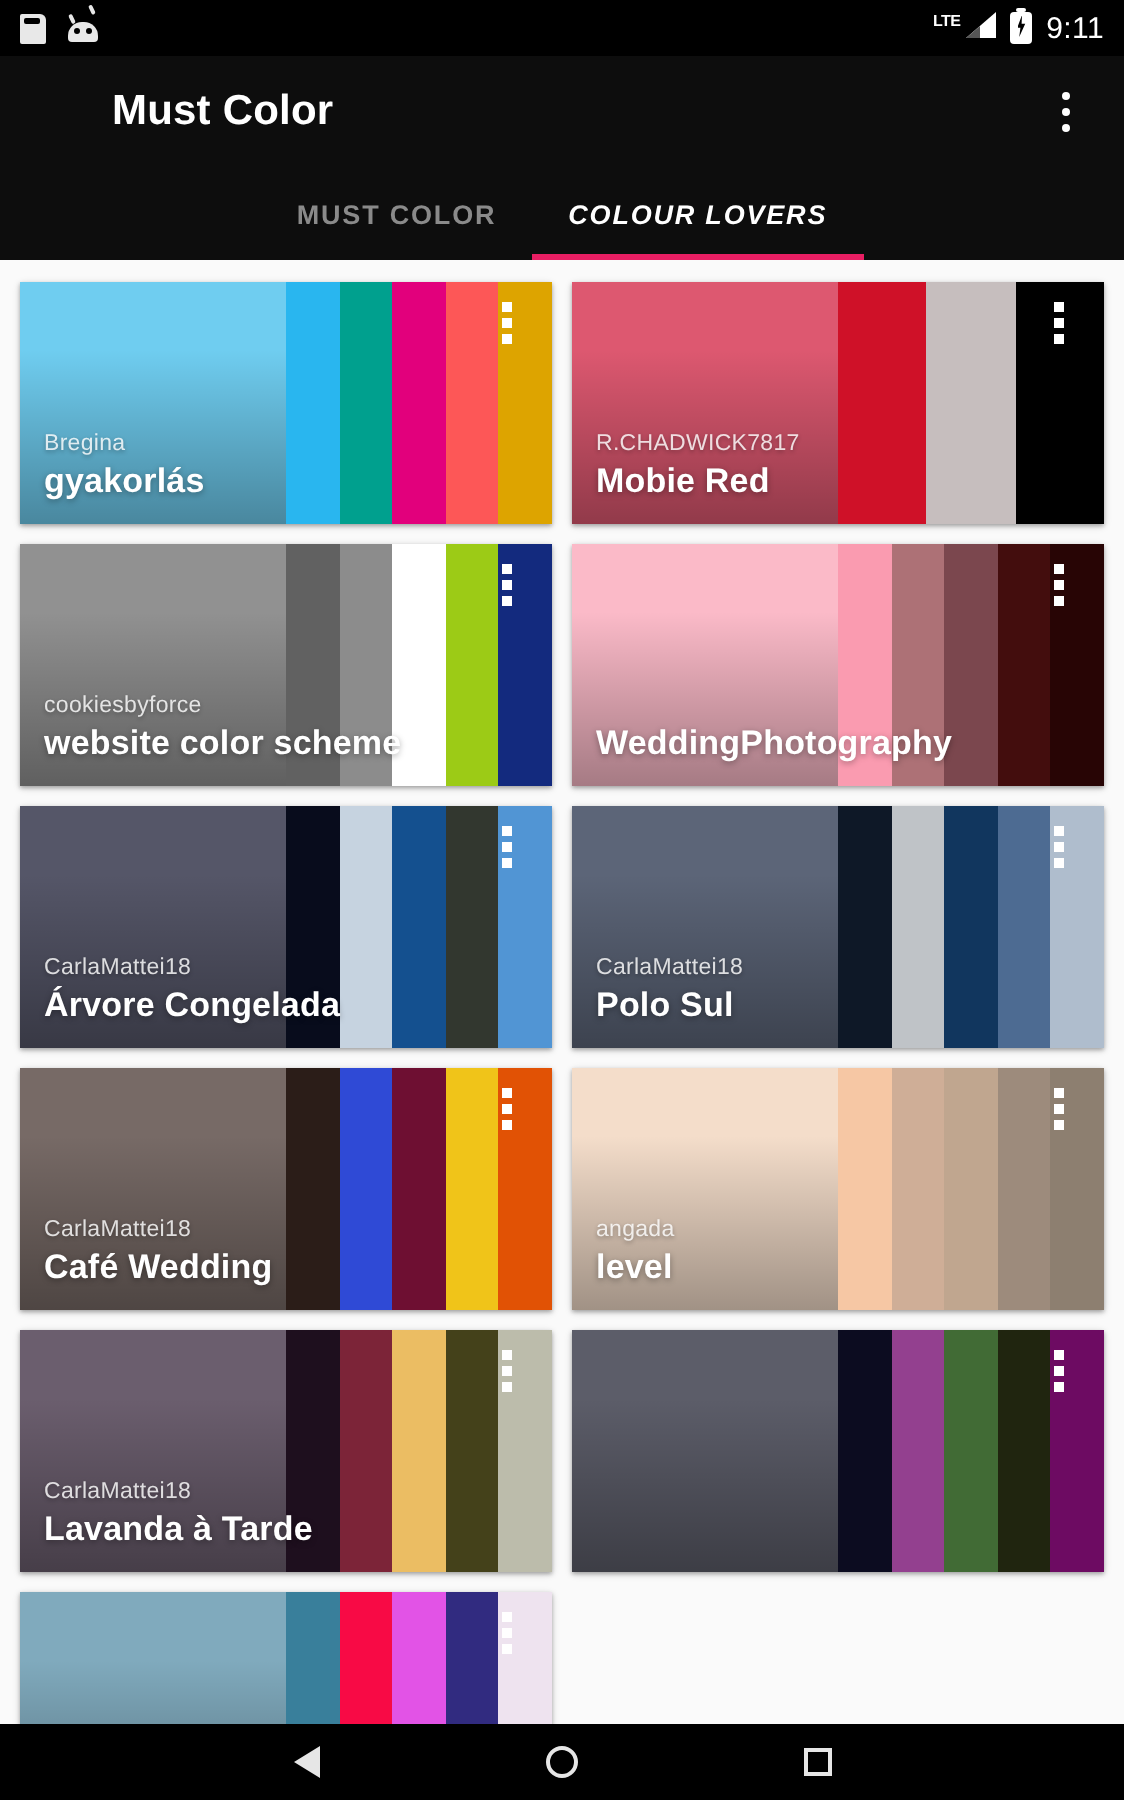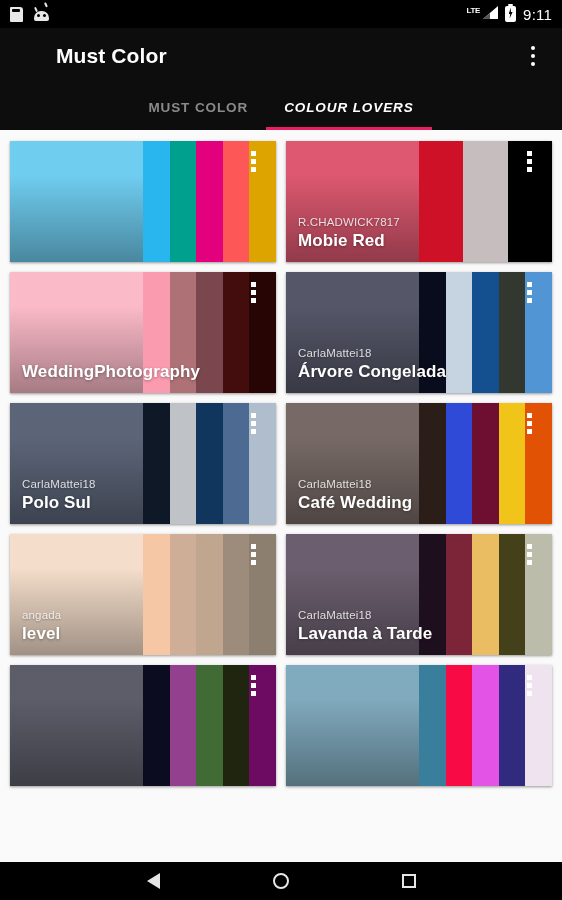--- a/index.html
+++ b/index.html
@@ -151,39 +151,65 @@
               <span class="sN" style="background: rgb(226, 0, 124);"></span>
               <span class="sN" style="background: rgb(253, 87, 87);"></span>
               <span class="sN" style="background: rgb(221, 164, 0);"></span>
             </div>
             <div class="shade"></div>
             <div class="kebab">
               <i></i>
               <i></i>
               <i></i>
             </div>
+            <div class="labels">
+              <div class="author">Bregina</div>
+              <div class="title">gyakorlás</div>
+            </div>
           </div>
         </div>
         <div class="cardwrap">
           <div class="card">
             <div class="stripes">
               <span class="s0" style="background: rgb(221, 88, 112);"></span>
               <span class="sN" style="background: rgb(207, 17, 40);"></span>
               <span class="sN" style="background: rgb(198, 190, 190);"></span>
               <span class="sN" style="background: rgb(0, 0, 0);"></span>
             </div>
             <div class="shade"></div>
             <div class="kebab">
               <i></i>
               <i></i>
               <i></i>
             </div>
             <div class="labels">
               <div class="author">R.CHADWICK7817</div>
               <div class="title">Mobie Red</div>
+            </div>
+          </div>
+        </div>
+        <div class="cardwrap">
+          <div class="card">
+            <div class="stripes">
+              <span class="s0" style="background: rgb(145, 145, 145);"></span>
+              <span class="sN" style="background: rgb(97, 97, 97);"></span>
+              <span class="sN" style="background: rgb(140, 140, 140);"></span>
+              <span class="sN" style="background: rgb(255, 255, 255);"></span>
+              <span class="sN" style="background: rgb(156, 203, 22);"></span>
+              <span class="sN" style="background: rgb(19, 42, 126);"></span>
+            </div>
+            <div class="shade"></div>
+            <div class="kebab">
+              <i></i>
+              <i></i>
+              <i></i>
+            </div>
+            <div class="labels">
+              <div class="author">cookiesbyforce</div>
+              <div class="title">website color scheme</div>
             </div>
           </div>
         </div>
         <div class="cardwrap">
           <div class="card">
             <div class="stripes">
               <span class="s0" style="background: rgb(251, 186, 200);"></span>
               <span class="sN" style="background: rgb(250, 155, 176);"></span>
               <span class="sN" style="background: rgb(173, 113, 118);"></span>
               <span class="sN" style="background: rgb(123, 71, 78);"></span>

